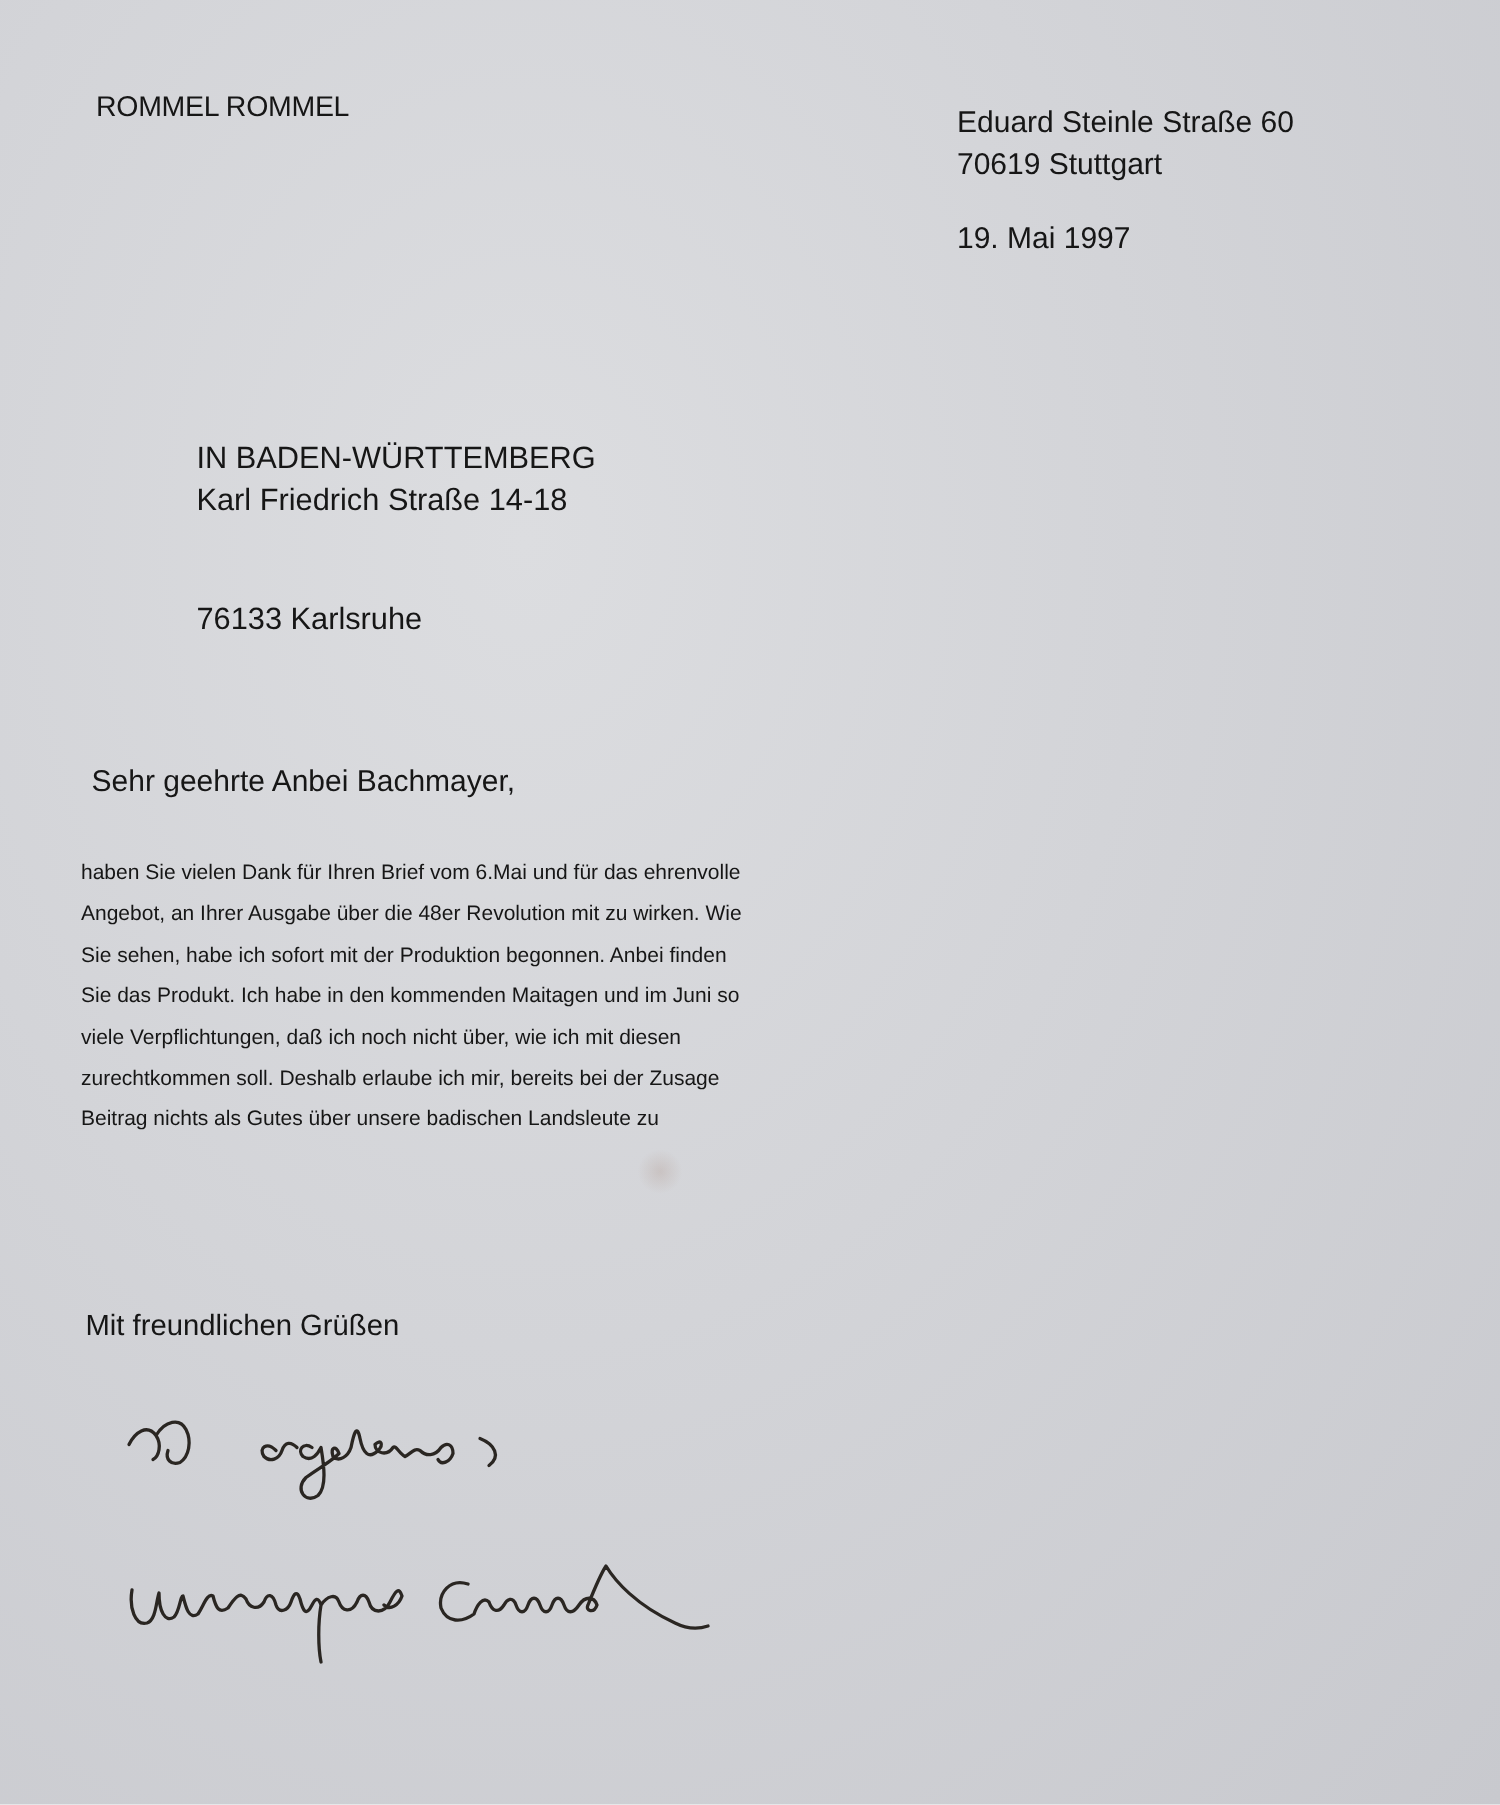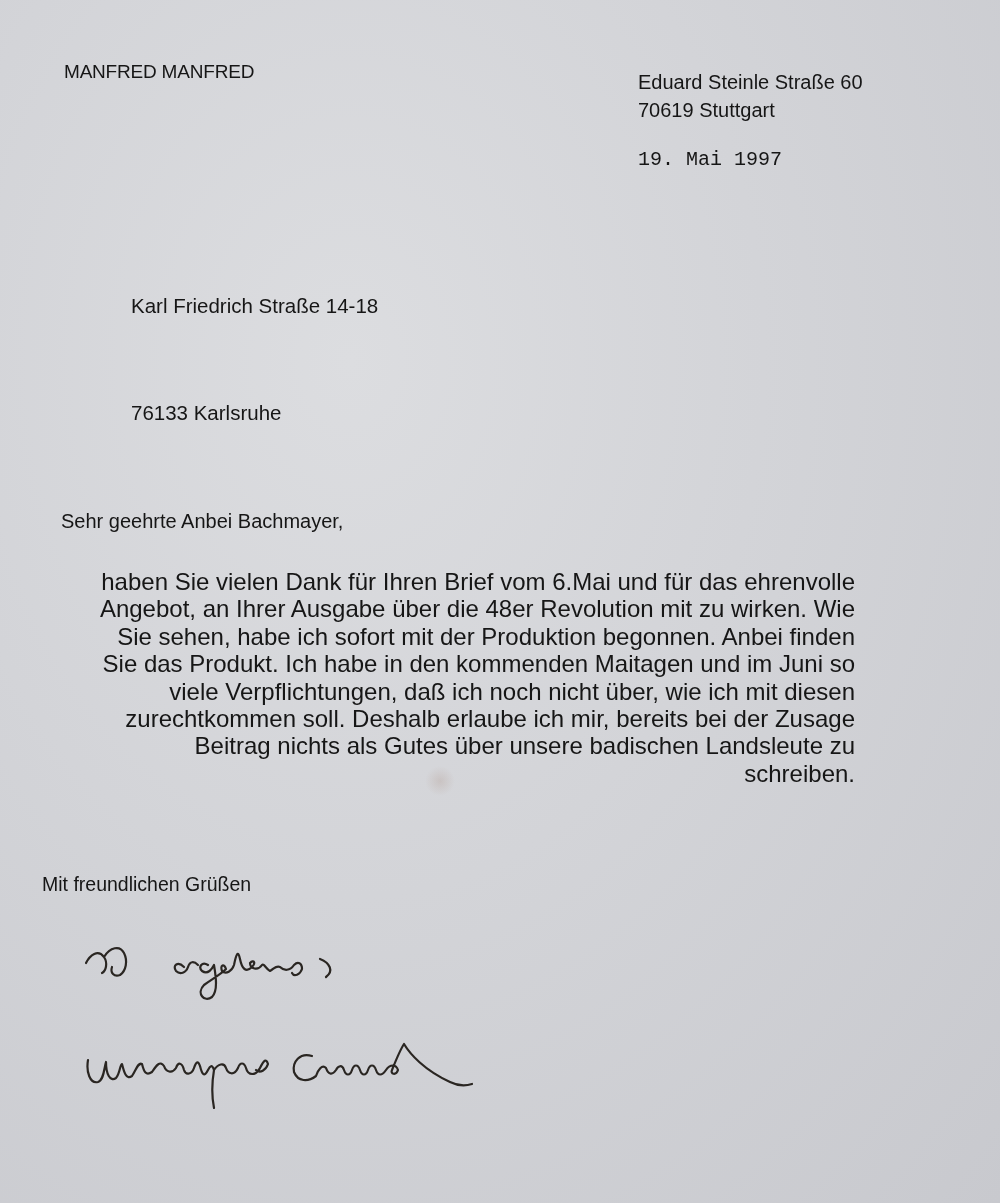--- a/index.html
+++ b/index.html
@@ -5,59 +5,59 @@
   html, body { margin: 0; padding: 0; }
   body {
     width: 1000px; height: 1203px; overflow: hidden; position: relative;
     background: radial-gradient(ellipse at 35% 30%, #dcdde0 0%, #d3d4d8 45%, #c8c9ce 100%);
     font-family: "Liberation Sans", sans-serif;
     color: #161616;
   }
   .abs { position: absolute; }
   .sender-name { left: 64px; top: 61px; font-size: 19px; letter-spacing: -0.2px; }
   .sender-addr { left: 638px; top: 68px; font-size: 20px; line-height: 28px; }
-  .date { left: 638px; top: 148px; font-size: 20px; font-family: Liberation Mono, monospace; }
+  .date { left: 638px; top: 148px; font-size: 20px; }
   .recipient { left: 131px; top: 292px; font-size: 20.5px; line-height: 27.5px; }
   .recipient-city { left: 131px; top: 401px; font-size: 20.5px; }
   .salutation { left: 61px; top: 510px; font-size: 20px; }
-  .body-text { left: 65px; top: 568px; width: 790px; font-size: 24px; line-height: 27.4px; text-align: right; }
+  .body-text { left: 54px; top: 568px; width: 790px; font-size: 14px; line-height: 27.4px; }
   .body-text div { white-space: nowrap; }
-  .closing { left: 42px; top: 873px; font-size: 19.5px; text-align: right; }
+  .closing { left: 57px; top: 873px; font-size: 19.5px; text-align: right; }
   .sig { position: absolute; fill: none; stroke: #2a2622; stroke-width: 2.2; stroke-linecap: round; stroke-linejoin: round; }
   .stain { left: 425px; top: 766px; width: 30px; height: 30px; border-radius: 50%;
            background: radial-gradient(circle, rgba(150,110,90,0.18) 0%, rgba(150,110,90,0) 70%); }
 </style>
 </head>
 <body>
 
-<div class="abs sender-name">MANFRED MANFRED</div>
+<div class="abs sender-name">ROMMEL ROMMEL</div>
 
 <div class="abs sender-addr">
   <div>Eduard Steinle Straße 60</div>
   <div>70619 Stuttgart</div>
 </div>
 
 <div class="abs date">19. Mai 1997</div>
 
 <div class="abs recipient">
+  <div>IN BADEN-WÜRTTEMBERG</div>
   <div>Karl Friedrich Straße 14-18</div>
 </div>
 <div class="abs recipient-city">76133 Karlsruhe</div>
 
 <div class="abs salutation">Sehr geehrte Anbei Bachmayer,</div>
 
 <div class="abs body-text">
   <div>haben Sie vielen Dank für Ihren Brief vom 6.Mai und für das ehrenvolle</div>
   <div>Angebot, an Ihrer Ausgabe über die 48er Revolution mit zu wirken. Wie</div>
   <div>Sie sehen, habe ich sofort mit der Produktion begonnen. Anbei finden</div>
   <div>Sie das Produkt. Ich habe in den kommenden Maitagen und im Juni so</div>
   <div>viele Verpflichtungen, daß ich noch nicht über, wie ich mit diesen</div>
   <div>zurechtkommen soll. Deshalb erlaube ich mir, bereits bei der Zusage</div>
   <div>Beitrag nichts als Gutes über unsere badischen Landsleute zu</div>
-  <div>schreiben.</div>
 </div>
 
 <div class="abs stain"></div>
 
 <div class="abs closing">Mit freundlichen Grüßen</div>
 
 <svg class="sig" style="left:80px;top:935px;" width="280" height="75" viewBox="0 0 280 75">
   <path d="M6 28 C10 20, 18 14, 24 22 C28 28, 26 36, 22 38 M24 22 C30 12, 40 10, 44 18 C48 26, 46 36, 40 40 C34 42, 30 38, 32 32"></path>
   <path d="M104 32 C98 26, 92 30, 96 36 C100 40, 106 38, 108 32 C110 26, 114 26, 118 30"></path>
   <path d="M128 30 C122 26, 118 32, 122 36 C128 40, 132 34, 134 30 C136 42, 138 56, 132 62 C124 68, 116 58, 124 50 C132 44, 140 40, 146 34 C144 28, 140 30, 142 36 C146 40, 152 36, 154 30 C156 20, 158 14, 160 24 C162 34, 166 38, 172 32 C176 28, 174 24, 170 28 C170 34, 178 36, 182 30 C184 28, 186 34, 190 36 C194 34, 196 30, 200 32 C204 36, 210 36, 214 30 C218 26, 222 28, 222 34 C220 40, 214 42, 212 38"></path>

